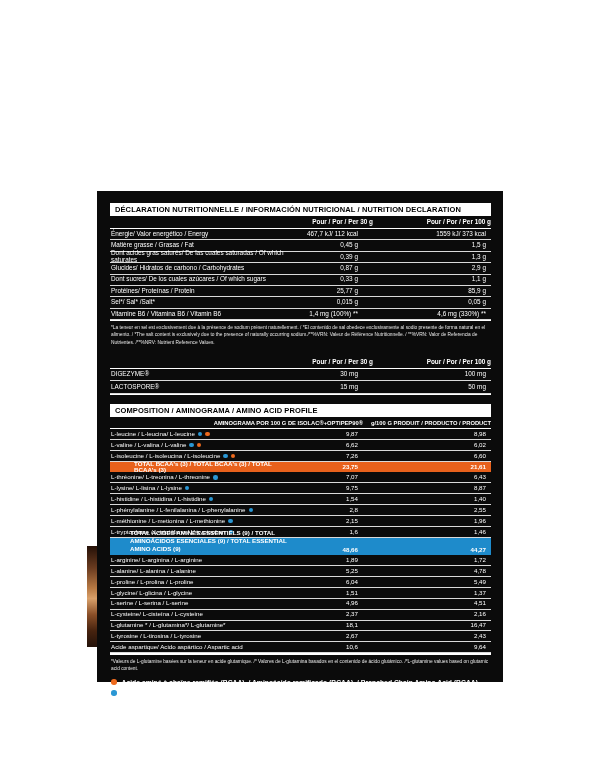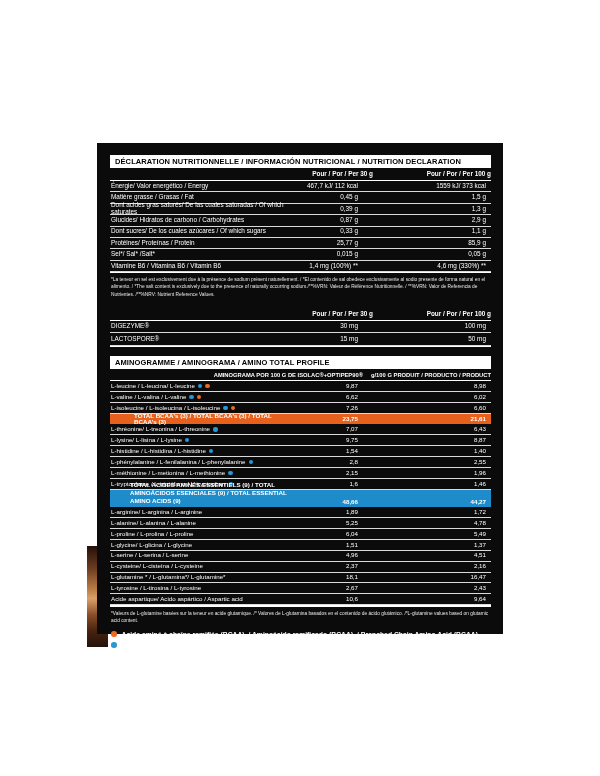--- a/index.html
+++ b/index.html
@@ -40,21 +40,21 @@
   .legend{margin-top:2px;}
   .legend-item{display:flex;align-items:center;gap:5px;height:11px;font-size:6.8px;font-weight:bold;white-space:nowrap;}
   .legend-item .dot{width:5.5px;height:5.5px;margin-left:1px;}
 </style>
 </head>
 <body>
 
 <div class="page">
   <div class="photo-sliver"></div>
 
-  <div class="panel" style="background: rgb(11, 11, 11);">
+  <div class="panel" style="background: rgb(11, 11, 11); margin-top: 48px;">
 
     <section class="sec-nutrition">
       <div class="bar">DÉCLARATION NUTRITIONNELLE / INFORMACIÓN NUTRICIONAL / NUTRITION DECLARATION</div>
       <div class="row thead">
         <div class="label"></div>
         <div class="v1">Pour / Por / Per 30 g</div>
         <div class="v2">Pour / Por / Per 100 g</div>
       </div>
       <div class="rows-block" id="nutrition-rows">
           <div class="row nutri-row">
@@ -115,21 +115,21 @@
           </div>
           <div class="row comp-row">
             <div class="label">LACTOSPORE®</div>
             <div class="v1">15 mg</div>
             <div class="v2">50 mg</div>
           </div>
         </div>
     </section>
 
     <section class="amino">
-      <div class="bar">AMINOGRAMME / AMINOGRAMA / AMINO TOTAL PROFILE</div>
+      <div class="bar">COMPOSITION / AMINOGRAMA / AMINO ACID PROFILE</div>
       <div class="subhdr">
         <div>AMINOGRAMA POR 100 G DE ISOLAC®+OPTIPEP90®</div>
         <div>g/100 G PRODUIT / PRODUCTO / PRODUCT</div>
       </div>
       <div class="rows-block" id="amino-rows">
           <div class="row amino-row">
             <div class="label">L-leucine / L-leucina/ L-leucine<span class="dot" style="background: rgb(42, 151, 212);"></span><span class="dot" style="background: rgb(237, 106, 30);"></span></div>
             <div class="v1">9,87</div>
             <div class="v2">8,98</div>
           </div>

